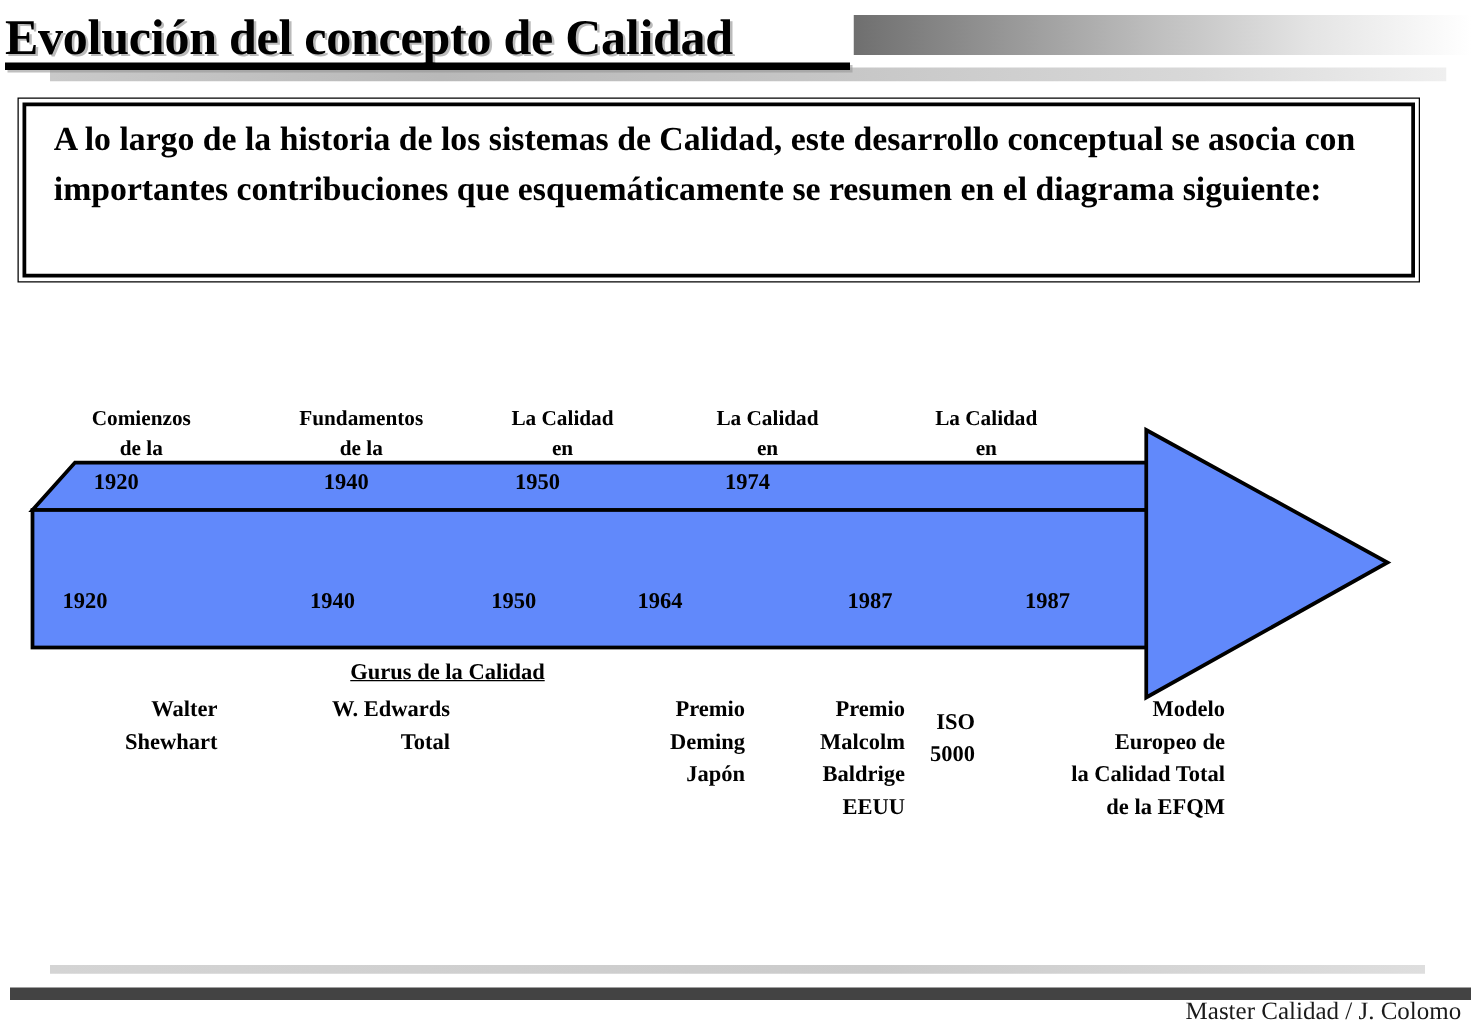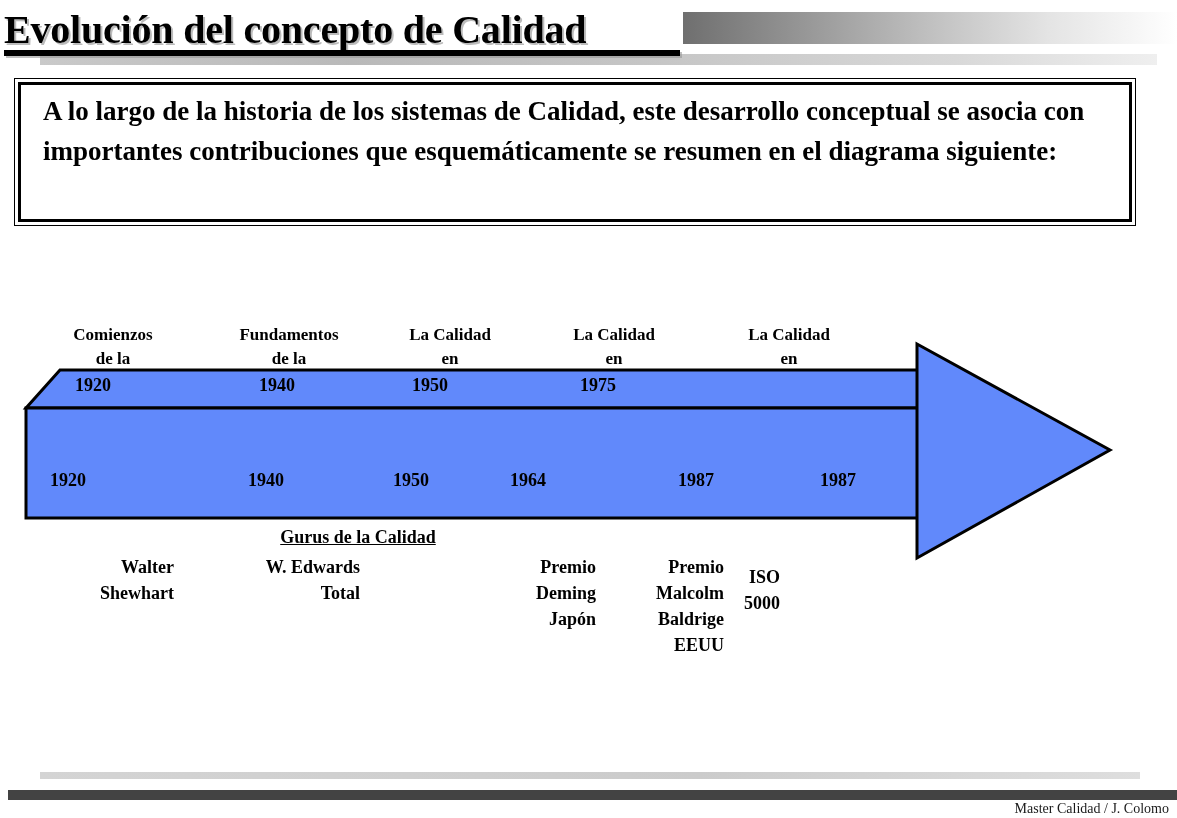--- a/index.html
+++ b/index.html
@@ -164,21 +164,21 @@
     left: 8px;
     top: 790px;
     width: 1169px;
     height: 10px;
     background: #434343;
   }
   #footer-text {
     position: absolute;
     right: 8px;
     top: 800px;
-    font-size: 14px;
+    font-size: 20px;
     line-height: 18px;
     white-space: nowrap;
     color: #1a1a1a;
   }
 </style>
 </head>
 <body>
 
 <div id="title-grad-tall"></div>
 <div id="title-grad-thin"></div>
@@ -213,21 +213,21 @@
     <polygon points="26,146 60,108 918,108 918,146" fill="#6189FB" stroke="#000000" stroke-width="3" stroke-linejoin="miter"></polygon>
 
     <rect x="26" y="146" width="892" height="110" fill="#6189FB" stroke="#000000" stroke-width="3"></rect>
 
     <polygon points="917,82 1110,188 917,296" fill="#6189FB" stroke="#000000" stroke-width="3" stroke-linejoin="miter"></polygon>
   </svg>
 
   <div class="year-top" style="left:75px;  top:113px;">1920</div>
   <div class="year-top" style="left:259px; top:113px;">1940</div>
   <div class="year-top" style="left:412px; top:113px;">1950</div>
-  <div class="year-top" style="left:580px; top:113px;">1975</div>
+  <div class="year-top" style="left:580px; top:113px;">1974</div>
 
   <div class="year-bottom" style="left:50px;  top:208px;">1920</div>
   <div class="year-bottom" style="left:248px; top:208px;">1940</div>
   <div class="year-bottom" style="left:393px; top:208px;">1950</div>
   <div class="year-bottom" style="left:510px; top:208px;">1964</div>
   <div class="year-bottom" style="left:678px; top:208px;">1987</div>
   <div class="year-bottom" style="left:820px; top:208px;">1987</div>
 
   <div id="gurus-label">Gurus de la Calidad</div>
 
@@ -237,17 +237,21 @@
 Total</div>
   <div class="foot-label foot-center" style="left:470px; top:292px; width:126px;">Premio
 Deming
 Japón</div>
   <div class="foot-label foot-center" style="left:598px; top:292px; width:126px;">Premio
 Malcolm
 Baldrige
 EEUU</div>
   <div class="foot-label foot-center" style="left:722px; top:302px; width:58px;">ISO
 5000</div>
+  <div class="foot-label foot-center" style="left:780px; top:292px; width:200px;">Modelo
+Europeo de
+la Calidad Total
+de la EFQM</div>
 </div>
 
 <div id="footer-grad"></div>
 <div id="footer-bar"></div>
 <div id="footer-text">Master Calidad / J. Colomo</div>
 
 </body></html>

